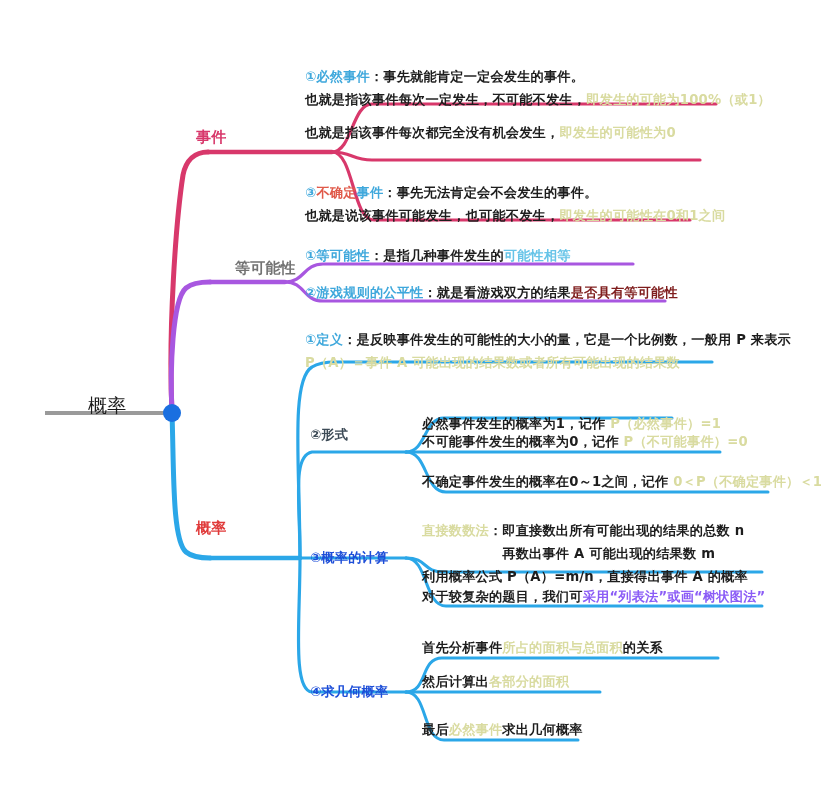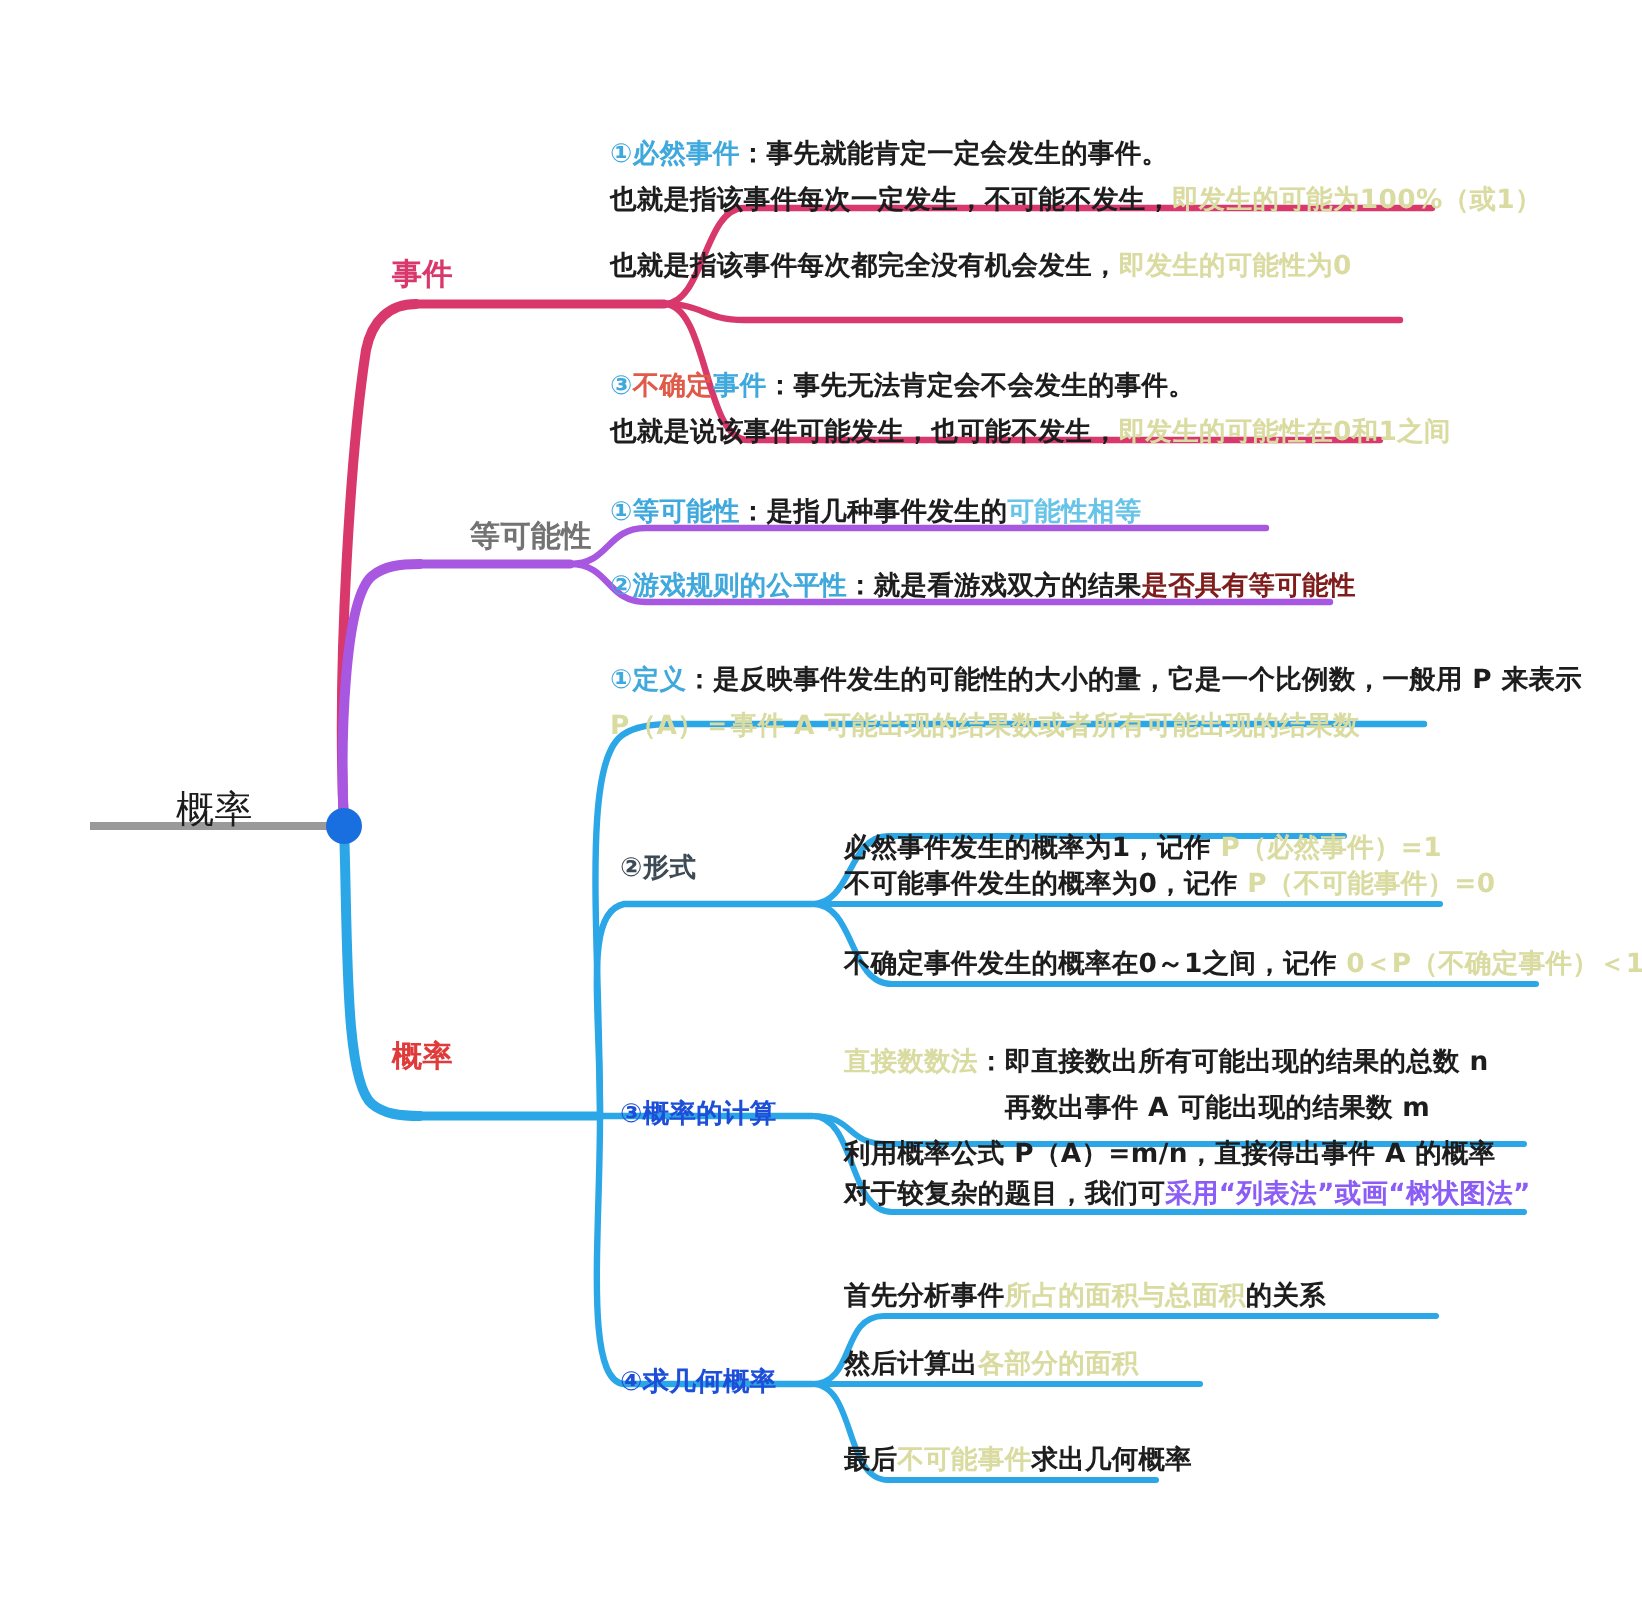--- a/index.html
+++ b/index.html
@@ -200,17 +200,17 @@
   </div>
 
   <div class="txt" style="left:422px; top:635px;">
     <div>
       <span class="sub node-text">首先分析事件</span><span class="sub node-text hl-green">所占的面积与总面积</span><span class="sub node-text">的关系</span>
     </div>
   </div>
 
   <div class="txt" style="left:422px; top:717px;">
     <div>
-      <span class="sub node-text">最后</span><span class="sub node-text hl-green">不可能事件</span><span class="sub node-text">求出几何概率</span>
+      <span class="sub node-text">最后</span><span class="sub node-text hl-green">必然事件</span><span class="sub node-text">求出几何概率</span>
     </div>
   </div>
 
 </div>
 
 </body></html>

